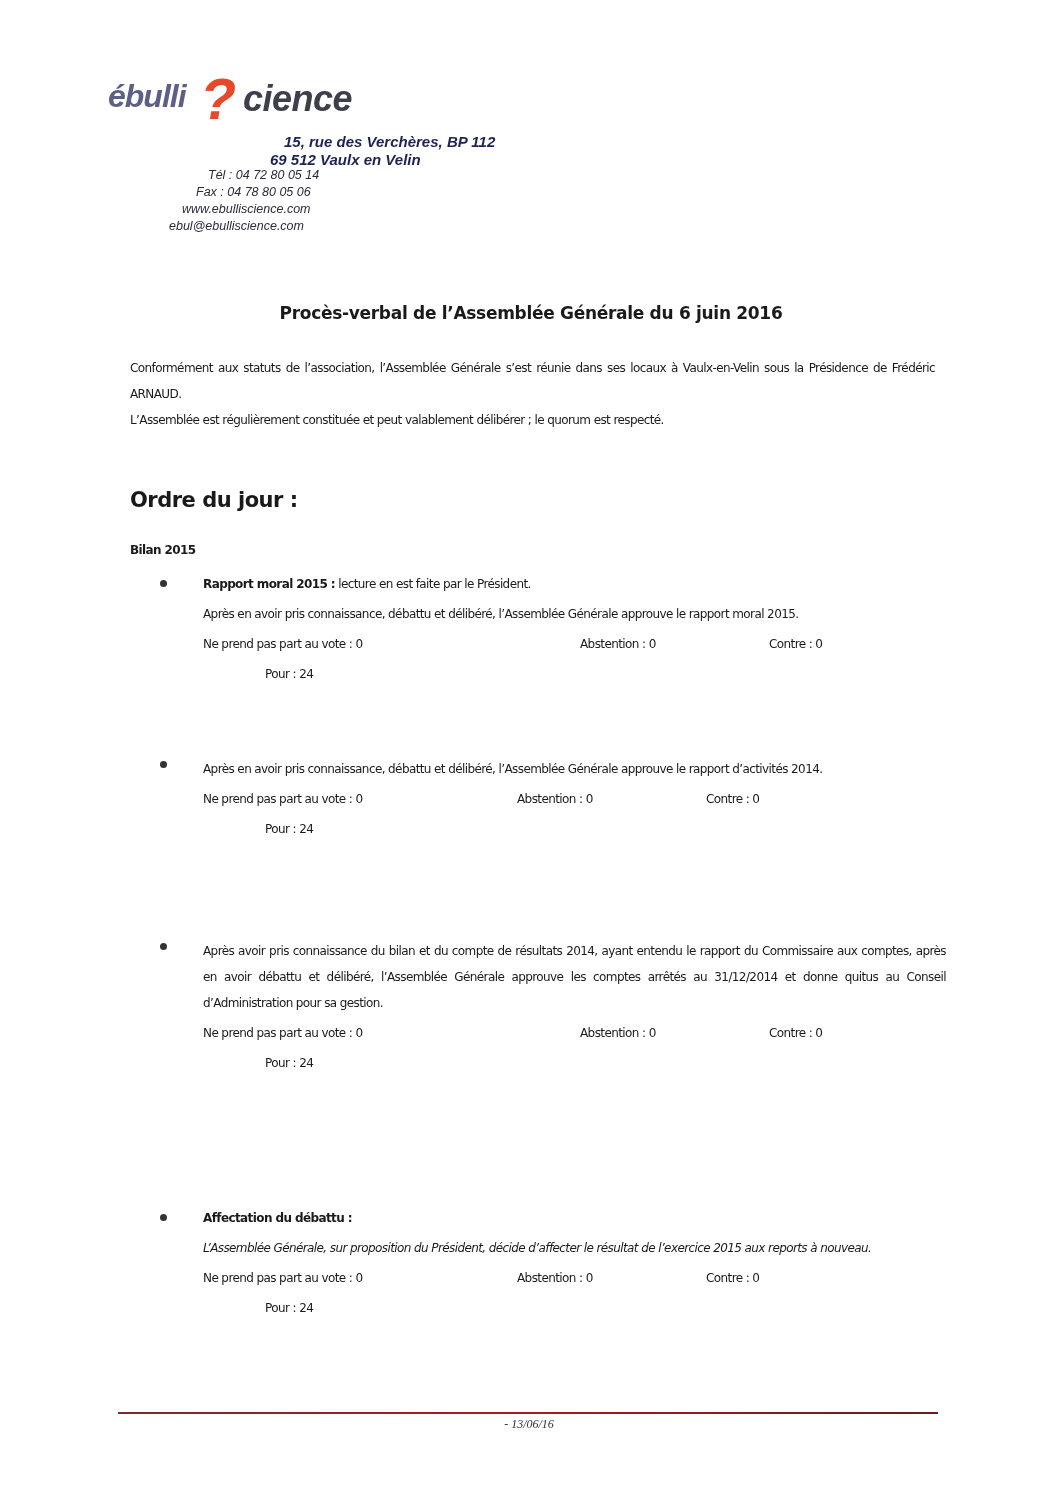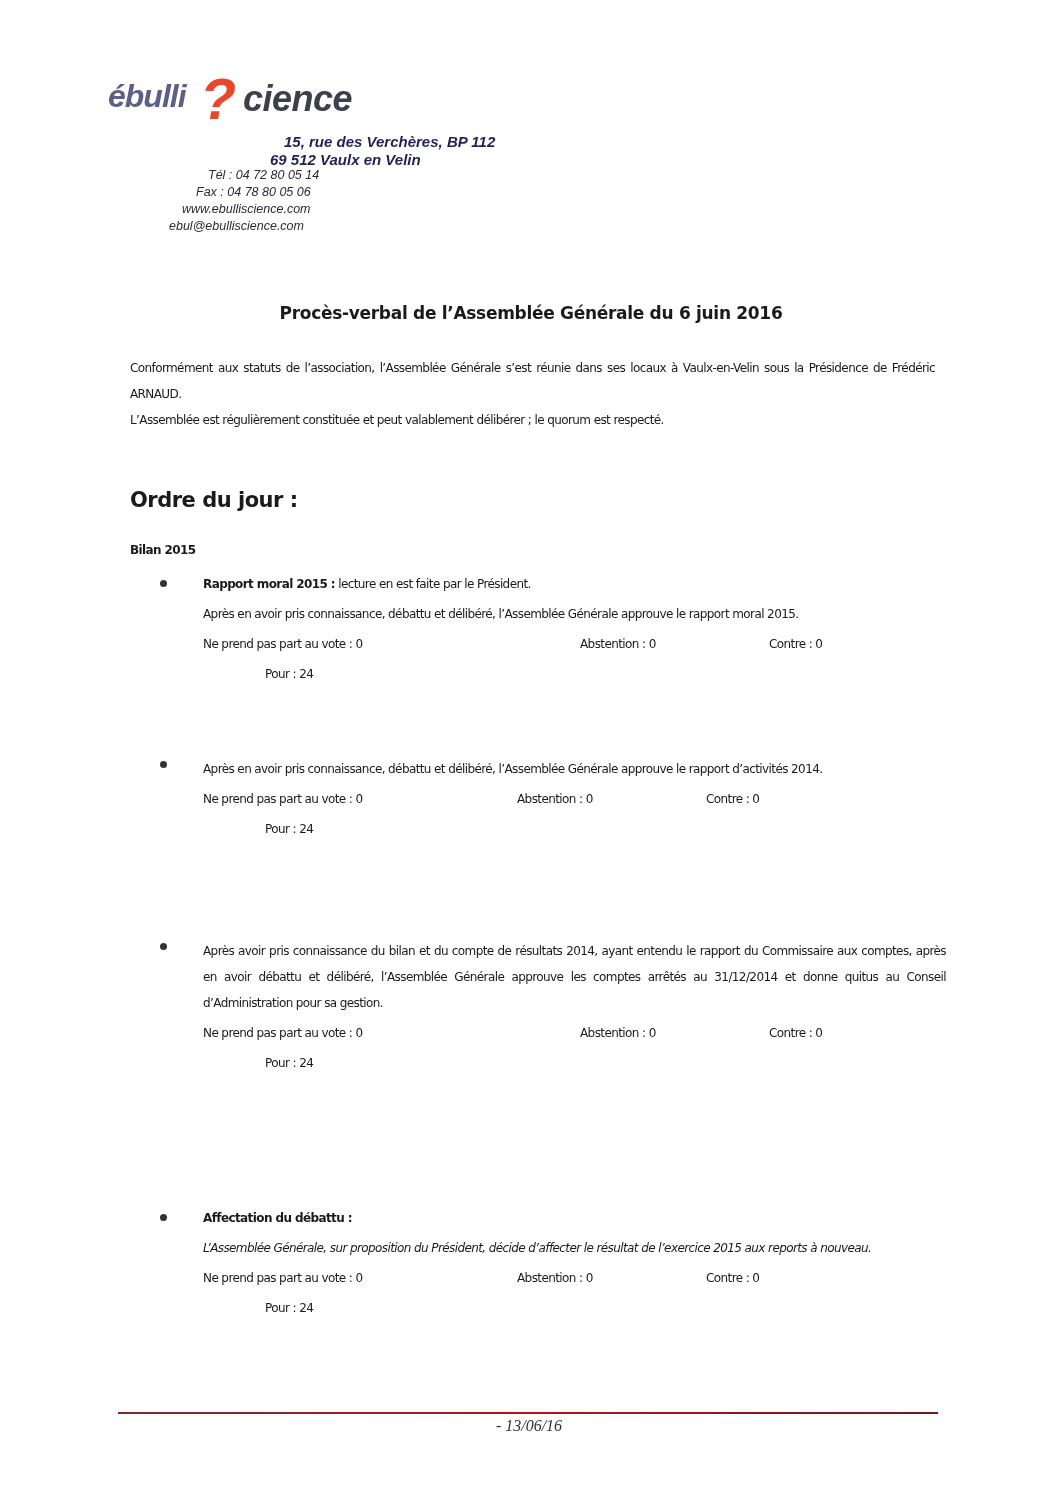--- a/index.html
+++ b/index.html
@@ -84,21 +84,21 @@
     .pour-row { position: relative; height: 30px; }
     .pour-row span { position: absolute; left: 62px; top: 0; }
 
     
     .footer-line {
       left: 118px; top: 1412px; width: 820px; height: 2px;
       background: linear-gradient(to right, #7a2a30, #b4141e 50%, #6b1a20);
     }
     .footer-date {
       left: 0; width: 1058px; top: 1417px; text-align: center;
-      font-family: "Liberation Serif", serif; font-style: italic; font-size: 16px;
+      font-family: "Liberation Serif", serif; font-style: italic; font-size: 12px;
       color: #333;
     }
   </style>
 </head>
 <body>
 
 <div class="abs logo">
   <span class="logo-text-left">ébulli</span>
   <span class="logo-q">?</span>
   <span class="logo-text-right">cience</span>

